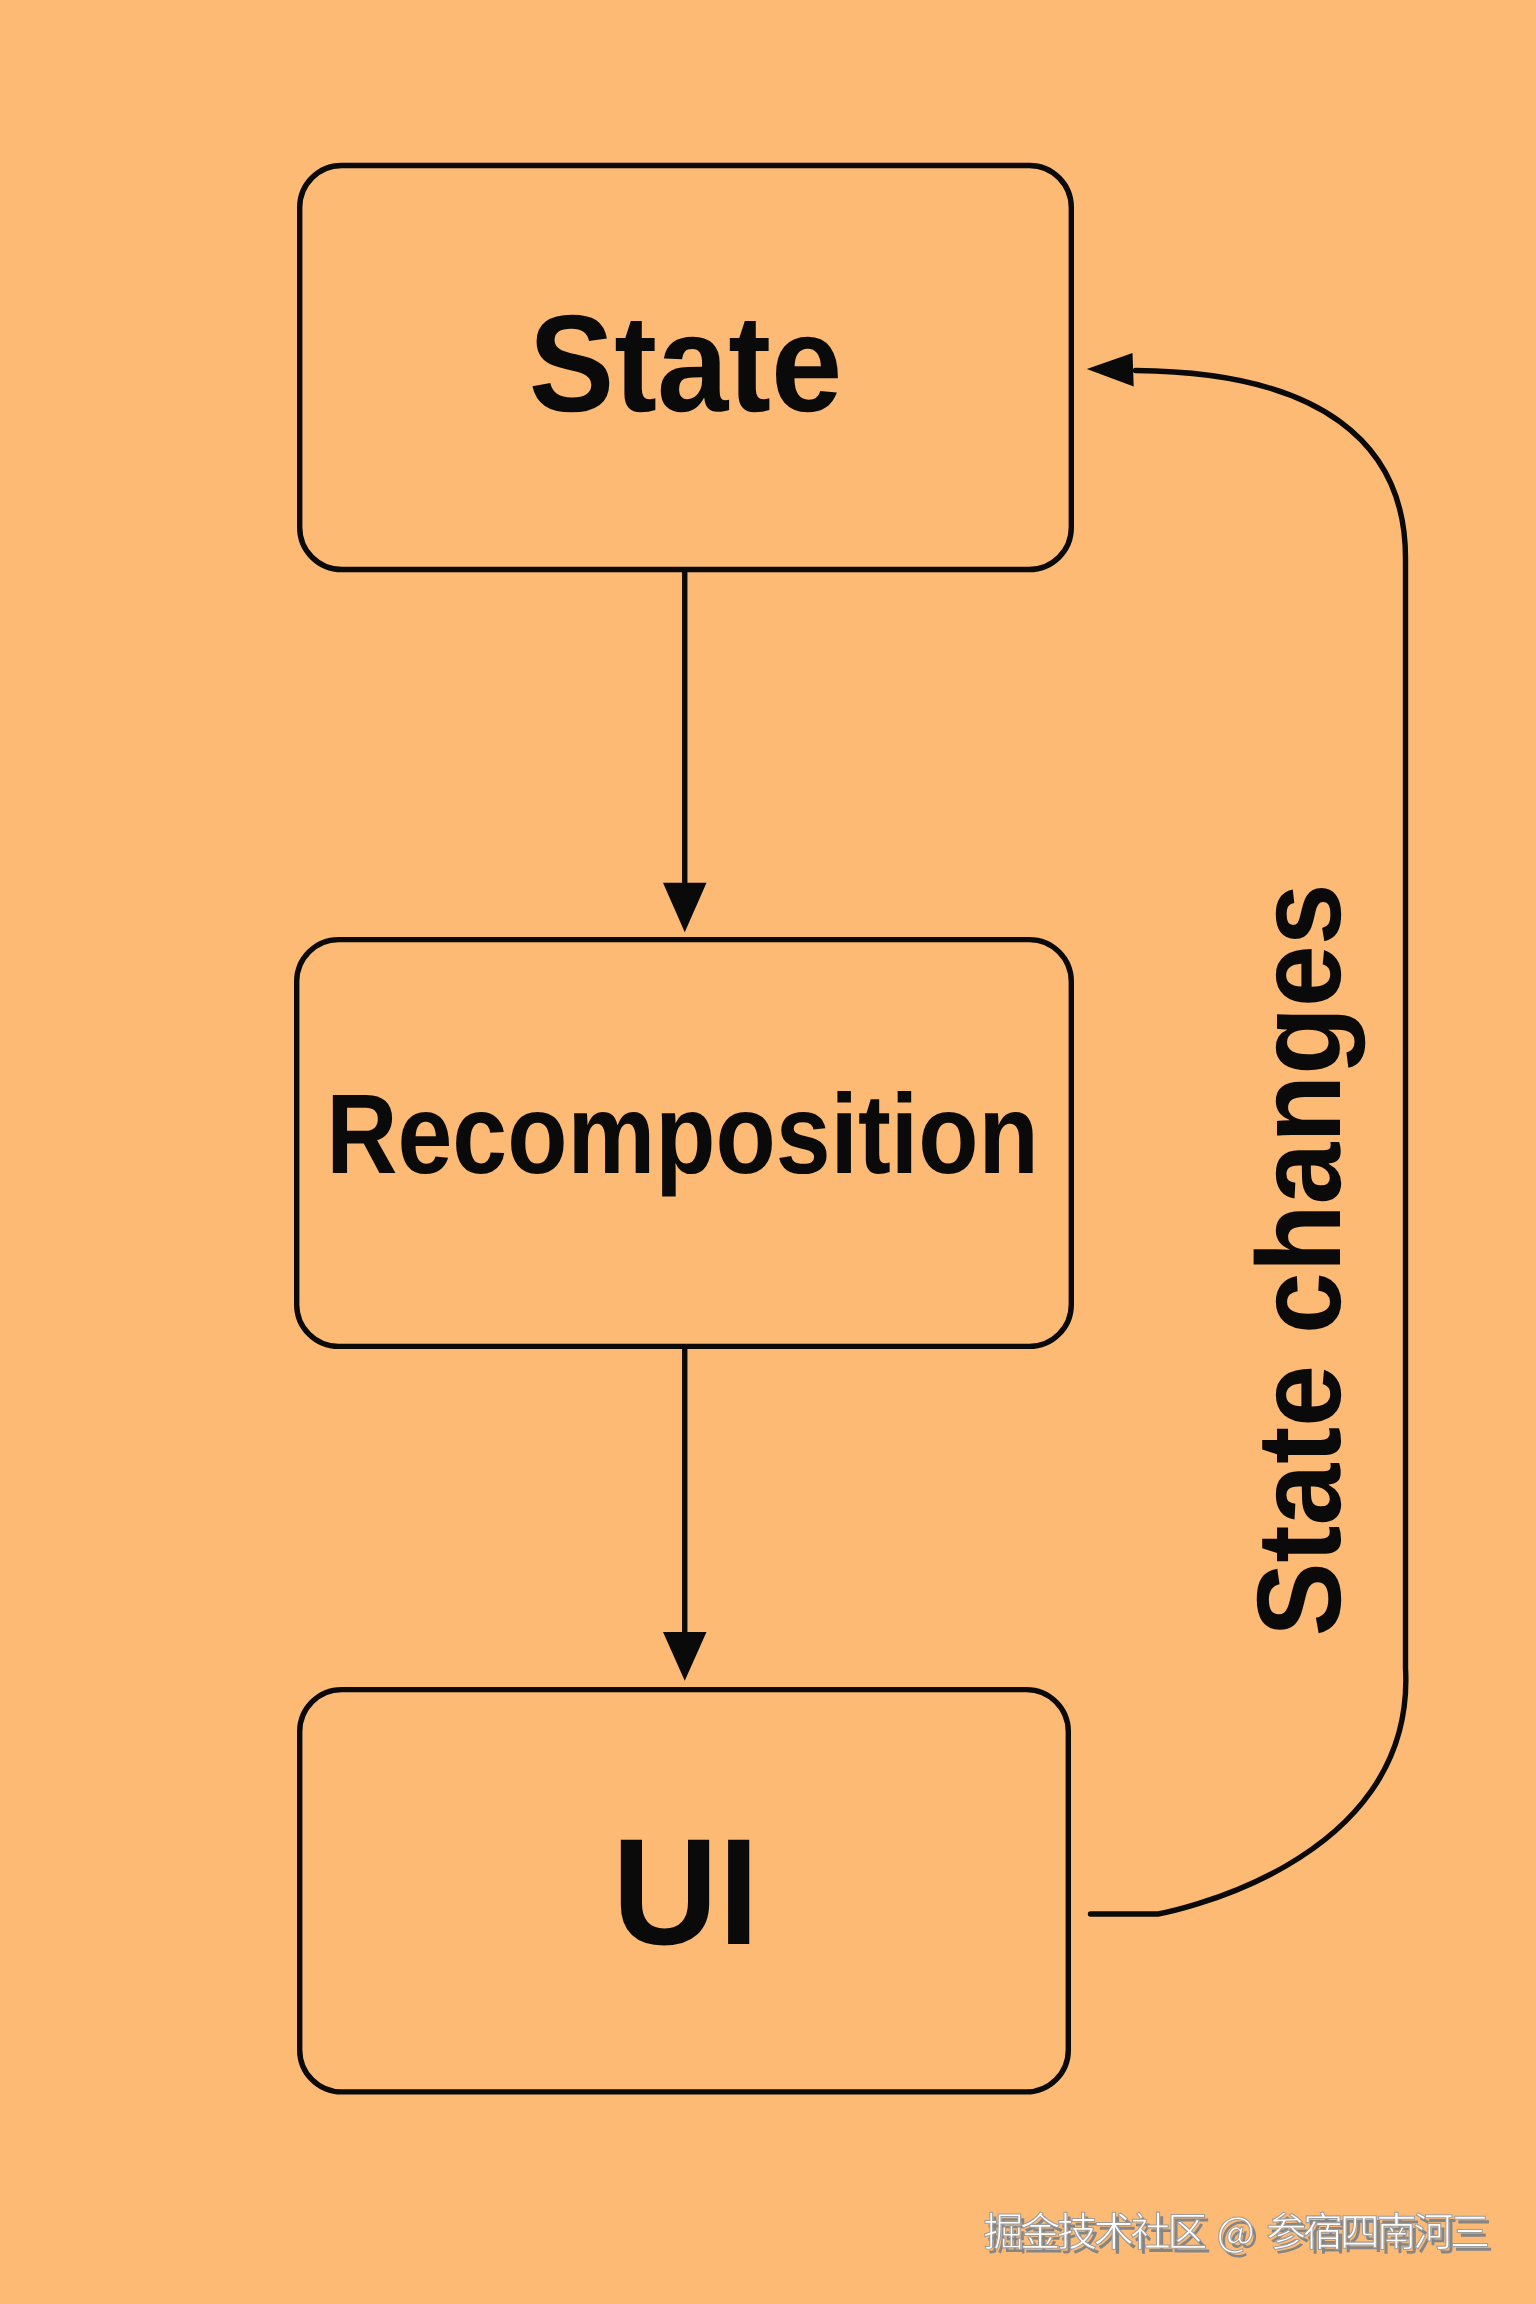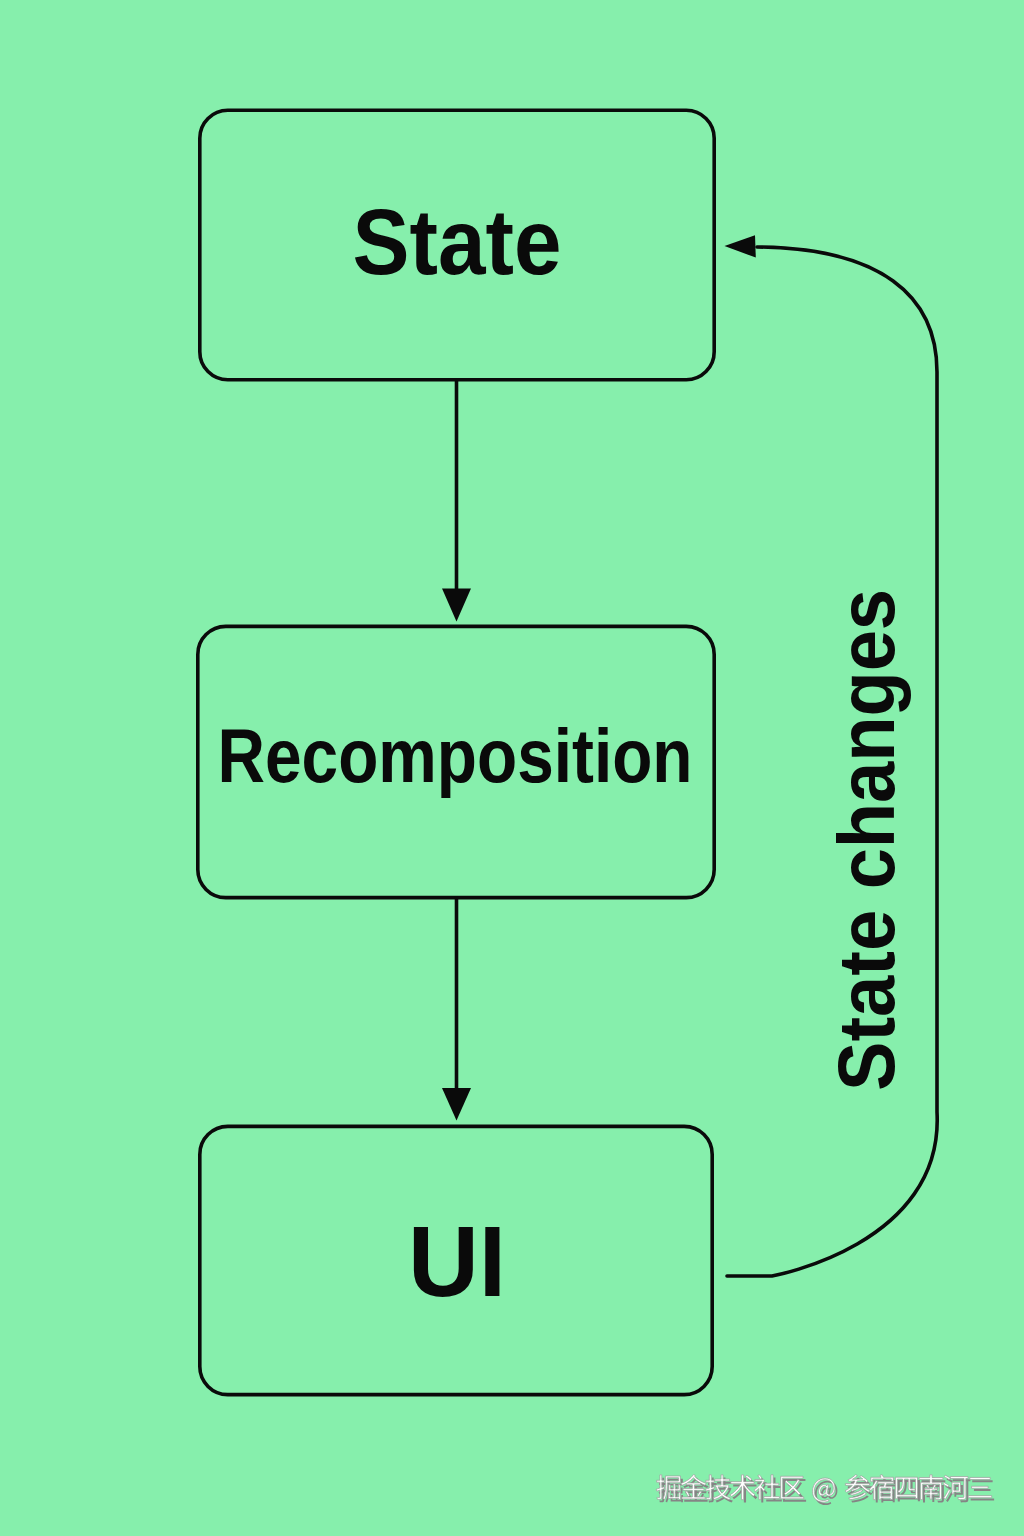--- a/index.html
+++ b/index.html
@@ -1,15 +1,15 @@
 <!DOCTYPE html>
 <html><head><meta charset="utf-8">
 <style>
 html,body{margin:0;padding:0;background:#ffffff;}
-#canvas{position:relative;width:1024px;height:1536px;background:#86efac;overflow:hidden;}
+#canvas{position:relative;width:1024px;height:1536px;background:#fdba74;overflow:hidden;}
 svg{position:absolute;left:0;top:0;}
 text{font-family:"Liberation Sans",sans-serif;font-weight:bold;fill:#0a0a0a;}
 </style></head>
 <body>
 <div id="canvas">
 <svg width="1024" height="1536" viewBox="0 0 1024 1536">
   <g fill="none" stroke="#0a0a0a" stroke-width="3.6">
     <rect x="199.8" y="110.3" width="514.4" height="269.4" rx="28"></rect>
     <rect x="197.8" y="626.4" width="516.4" height="271.2" rx="28"></rect>
     <rect x="199.8" y="1126.4" width="512.4" height="268.2" rx="28"></rect>

